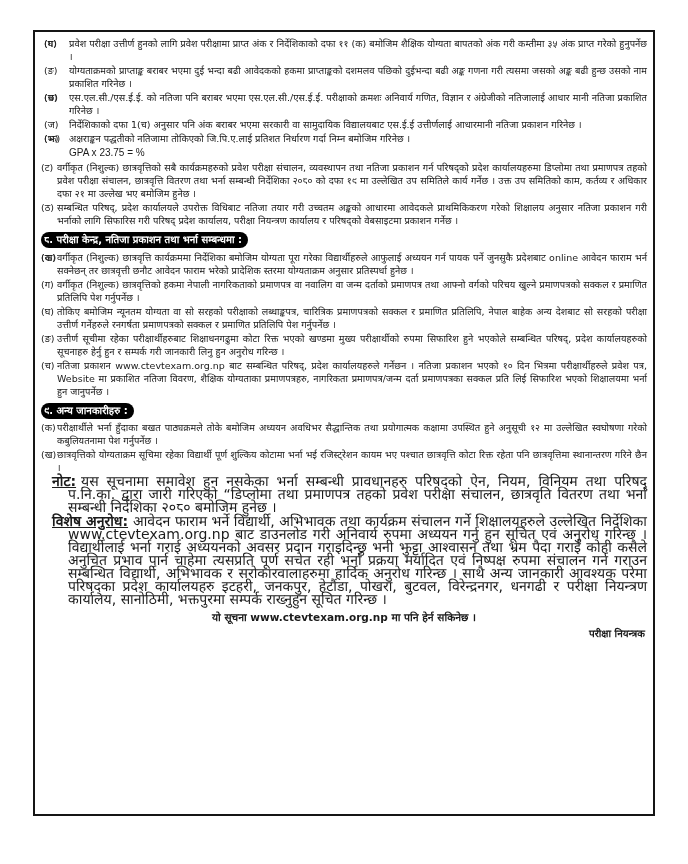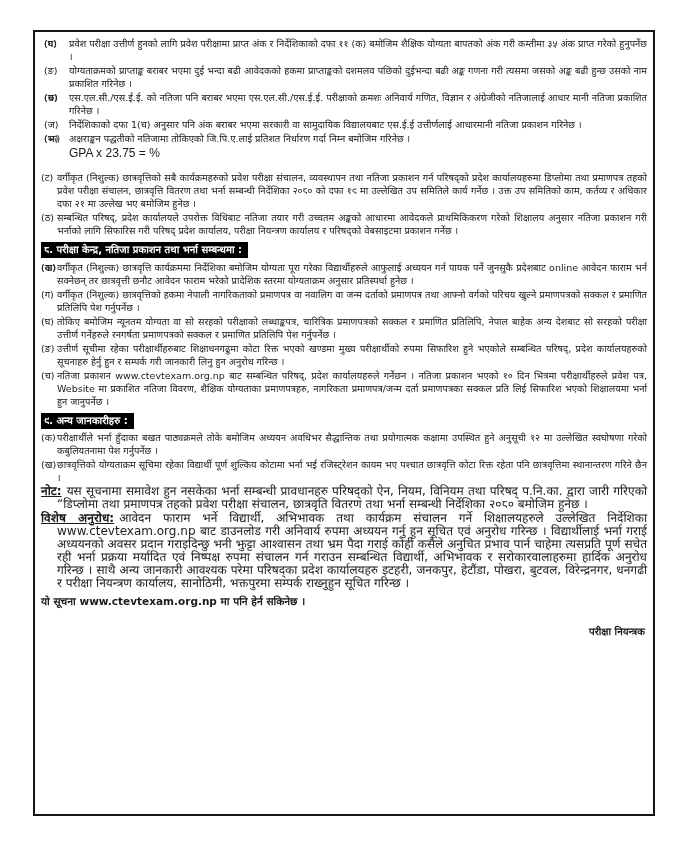--- a/index.html
+++ b/index.html
@@ -11,30 +11,30 @@
   .notice{
     position:absolute;left:33px;top:30px;width:622px;height:786px;
     box-sizing:border-box;border:2px solid #151515;
     padding:4px 6px 2px 6px;overflow:hidden;background:#ffffff;
   }
   .item{position:relative;text-align:justify;font-size:9.5px;line-height:13px;margin:0 0 1px 0;}
   .indent-a{padding-left:28px;}
   .indent-a>.label{position:absolute;left:3px;top:0;}
   .indent-b{padding-left:16px;}
   .indent-b>.label{position:absolute;left:0;top:0;}
-  .gpa-line{padding-left:28px;font-size:12px;line-height:14px;margin:0 0 11px 0;font-family:"Liberation Sans","DejaVu Sans",sans-serif;}
+  .gpa-line{padding-left:28px;font-size:10px;line-height:14px;margin:0 0 1px 0;font-family:"Liberation Sans","DejaVu Sans",sans-serif;}
   .sec-header{
     display:inline-block;background:#000000;color:#ffffff;font-weight:bold;
-    font-size:10px;line-height:13px;padding:1px 6px 2px 3px;margin:2px 0 2px 0;
+    font-size:10px;line-height:13px;padding:1px 6px 2px 3px;margin:2px 0 2px 0;border-radius:8px;
   }
   .sec-header.sec9{}
-  .para{text-align:justify;font-size:12px;line-height:13px;padding-left:16px;margin:0 0 1px 0;}
+  .para{text-align:justify;font-size:14px;line-height:13px;padding-left:16px;margin:0 0 1px 11px;}
   .para .plabel{margin-left:-16px;font-weight:bold;text-decoration:underline;padding-right:5px;}
-  .footer-center{text-align:left;font-weight:bold;font-size:10.5px;line-height:15px;margin-top:4px;}
-  .footer-right{text-align:right;font-weight:bold;font-size:10px;line-height:14px;margin-top:16px;padding-right:2px;}
+  .footer-center{text-align:center;font-weight:bold;font-size:10.5px;line-height:15px;margin-top:4px;}
+  .footer-right{text-align:right;font-weight:bold;font-size:10px;line-height:14px;margin-top:2px;padding-right:2px;}
 </style>
 </head>
 <body>
 
 <div class="notice">
 
   <div>
 
       <div class="item indent-a">
         <span class="label">(ग)</span>

